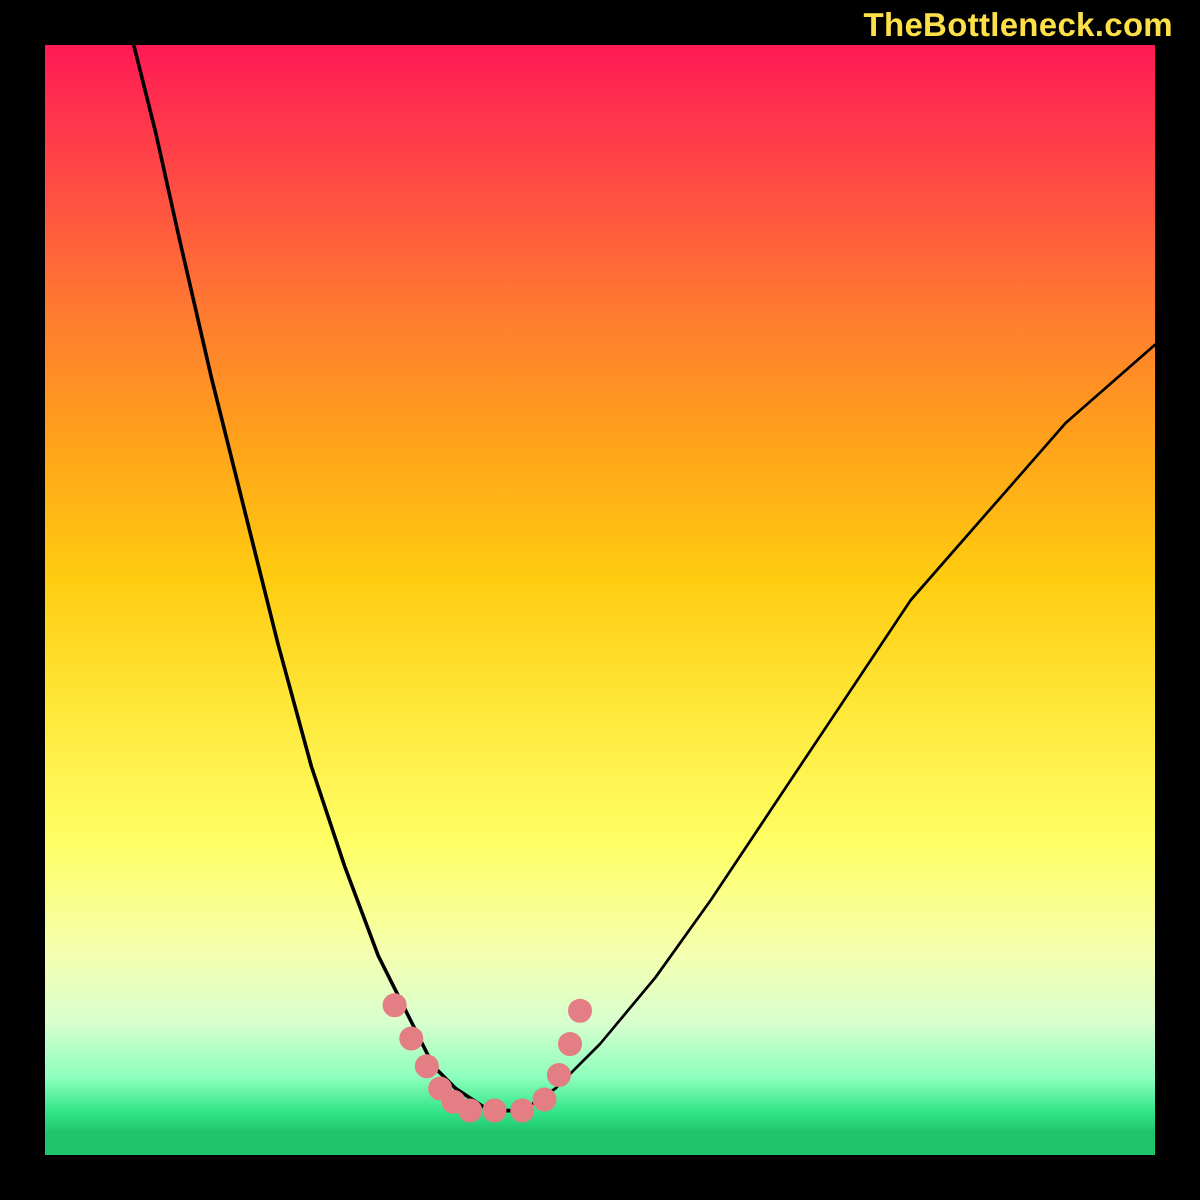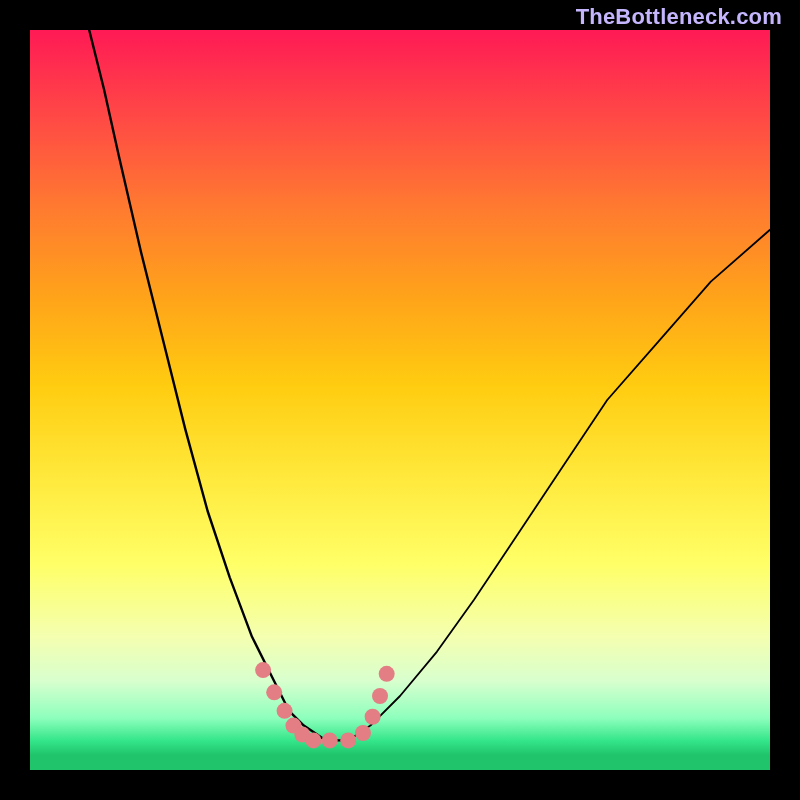--- a/index.html
+++ b/index.html
@@ -51,21 +51,21 @@
     width: 740px;
     height: 740px;
     display: block;
   }
   .watermark {
     position: absolute;
     top: 4px;
     right: 18px;
     font-size: 22px;
     font-weight: 600;
-    color: #c4b5fd;
+    color: #fde047;
     letter-spacing: 0.2px;
     user-select: none;
   }
 </style>
 </head>
 <body>
 
 <div class="frame">
 
   <div class="plot-area">

